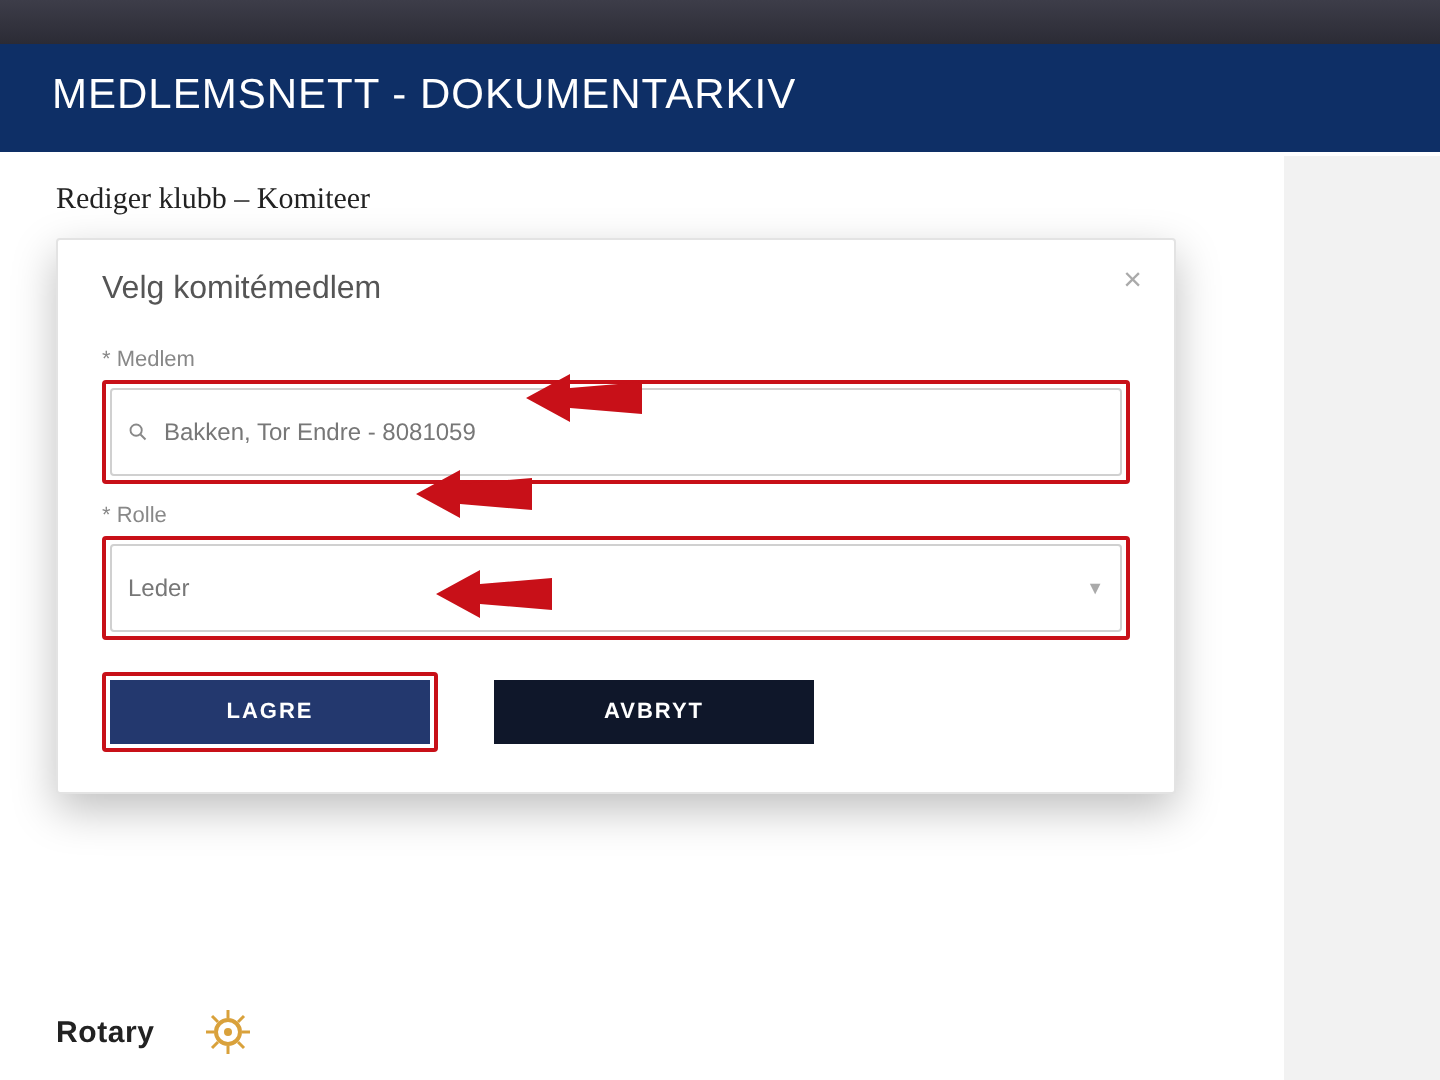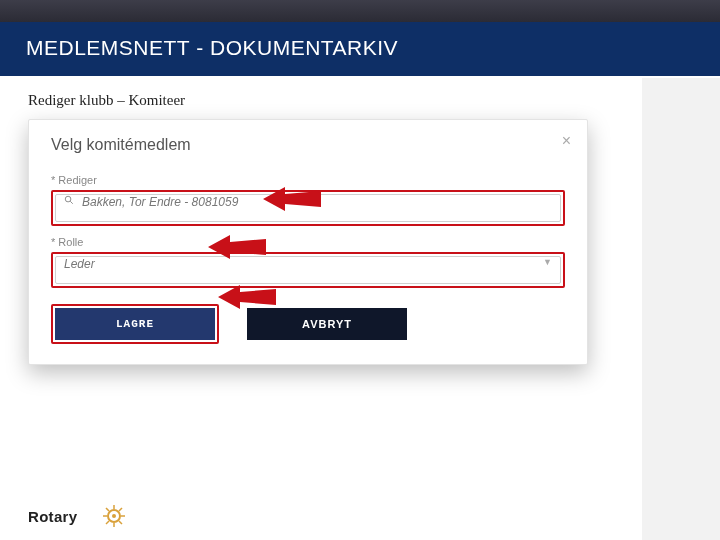--- a/index.html
+++ b/index.html
@@ -11,28 +11,28 @@
   .subtitle { font-size: 15px; color: #222; margin-bottom: 10px; }
   ul.bullets { list-style: none; padding-left: 12px; }
   ul.bullets li { position: relative; padding-left: 16px; font-size: 15px; color: #222; margin-bottom: 10px; line-height: 1.3; }
   ul.bullets li::before { content: "▪"; position: absolute; left: 0; top: 1px; color: #4fb6e3; font-size: 13px; }
   .panel-wrap { position: relative; margin-top: 6px; width: 560px; }
   .panel { background: #fff; border: 1px solid #e3e3e3; border-radius: 2px; box-shadow: 0 8px 22px rgba(0,0,0,0.25); padding: 16px 22px 20px 22px; position: relative; font-family: Arial, Helvetica, sans-serif; }
   .panel-title { font-size: 16px; color: #555; font-weight: 400; margin-bottom: 20px; }
   .close-x { position: absolute; top: 12px; right: 16px; color: #aaa; font-size: 16px; font-family: Arial, sans-serif; cursor: pointer; }
   .field-label { font-size: 11px; color: #888; margin: 10px 0 4px 0; }
   .field-box { border: 2.5px solid #c81018; border-radius: 2px; padding: 2px; margin-bottom: 4px; }
-  .field-inner { border: 1px solid #d0d0d0; border-radius: 2px; height: 28px; display: flex; padding: 0 8px; font-size: 12px; color: #777; background: #fff; position: relative; font-style: italic; }
+  .field-inner { border: 1px solid #d0d0d0; border-radius: 2px; height: 44px; display: flex; align-items: center; padding: 0 8px; font-size: 12px; color: #777; background: #fff; position: relative; }
   .field-inner .mag { margin-right: 8px; color: #888; }
   .field-inner .caret { position: absolute; right: 8px; color: #aaa; font-size: 9px; }
   .btn-row { display: flex; gap: 24px; margin-top: 16px; }
   .btn-wrap { border: 2.5px solid #c81018; border-radius: 2px; padding: 2px; }
   .btn-wrap.noborder { border: 2.5px solid transparent; }
   .btn { width: 160px; height: 32px; display: flex; align-items: center; justify-content: center; font-size: 11px; letter-spacing: 1px; font-weight: bold; color: #fff; text-transform: uppercase; }
-  .btn.save { background: #23386e; font-family: Liberation Mono, monospace; }
+  .btn.save { background: #23386e; }
   .btn.cancel { background: #0f172a; }
   .footer { position: absolute; left: 28px; bottom: 12px; display: flex; align-items: center; gap: 25px; }
   .rotary-word { font-family: Arial, sans-serif; font-weight: bold; font-size: 15px; color: #222; letter-spacing: 0.3px; }
   .rotary-wheel { width: 24px; height: 24px; }
   .arrow { position: absolute; pointer-events: none; }
   .arrow svg { display: block; }
   .sidebar { position: absolute; right: 0; top: 78px; bottom: 0; width: 78px; background: #f2f2f2; }
   .mag svg { width: 10px; height: 10px; display: block; }
 </style>
 </head>
@@ -46,21 +46,21 @@
   <div class="sidebar"></div>
 
   <div class="content">
     <div class="subtitle">Rediger klubb – Komiteer</div>
 
     <div class="panel-wrap">
       <div class="panel">
         <div class="panel-title">Velg komitémedlem</div>
         <div class="close-x">×</div>
 
-        <div class="field-label">* Rediger</div>
+        <div class="field-label">* Medlem</div>
         <div class="field-box">
           <div class="field-inner">
             <span class="mag">
               <svg viewBox="0 0 16 16">
                   <circle cx="6.5" cy="6.5" r="4.5" fill="none" stroke="#888" stroke-width="1.5"></circle>
                   <line x1="10" y1="10" x2="14" y2="14" stroke="#888" stroke-width="1.5"></line>
                 </svg>
             </span>
             <span>Bakken, Tor Endre - 8081059</span>
           </div>

